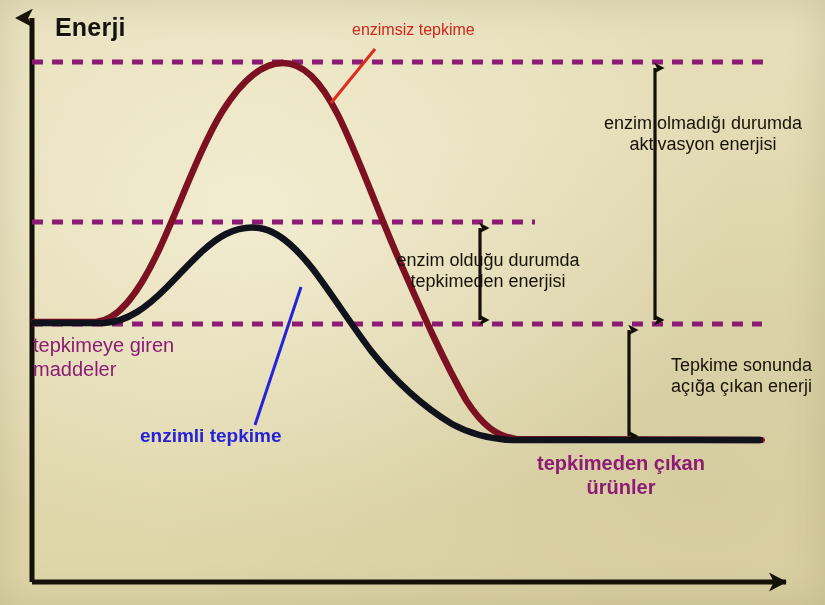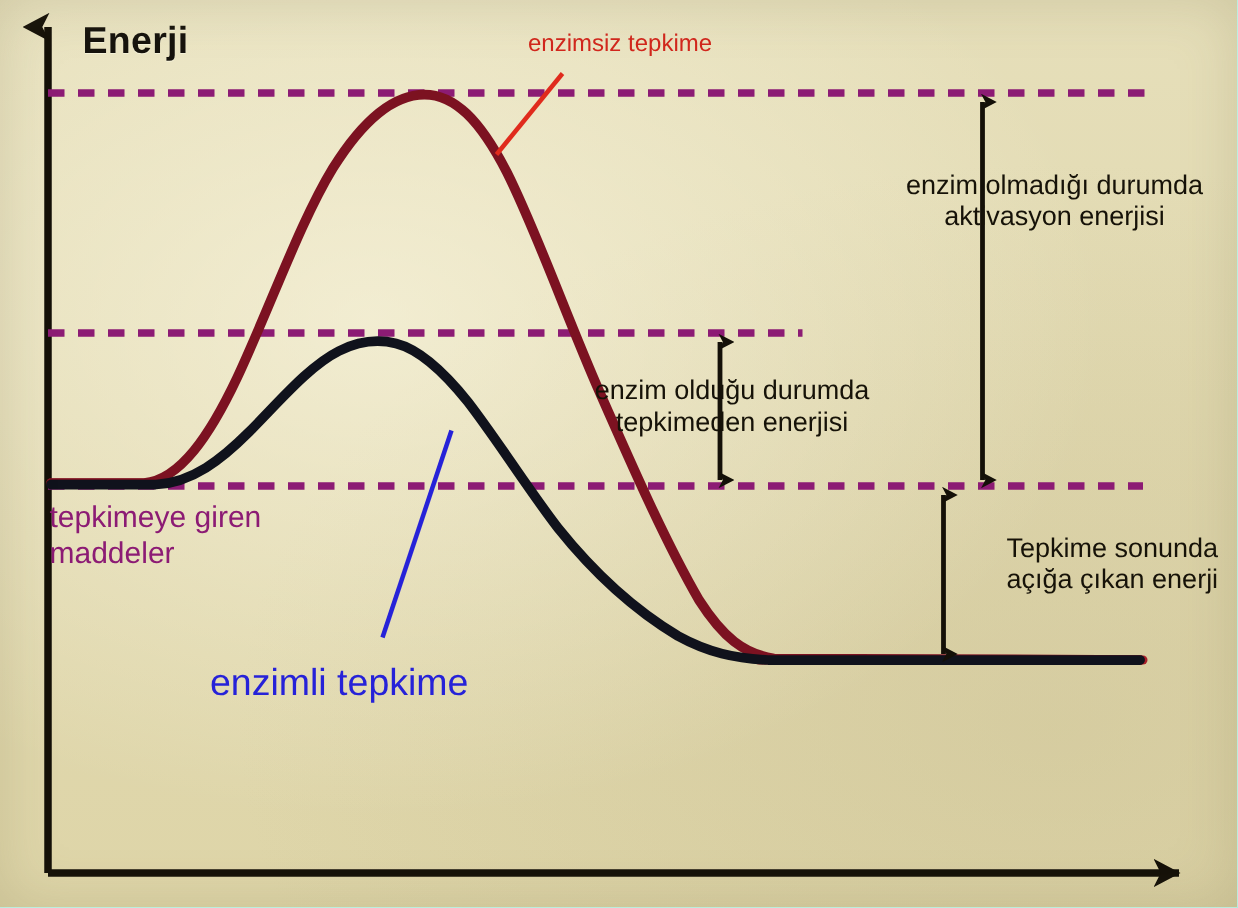--- a/index.html
+++ b/index.html
@@ -5,21 +5,21 @@
   html, body {
     margin: 0;
     padding: 0;
     background: #ffffff;
   }
   #stage {
     position: relative;
     width: 825px;
     height: 605px;
     overflow: hidden;
-    background: #5eead4;
+    background: #bef264;
     font-family: "Liberation Sans", sans-serif;
   }
   
   #paper-texture {
     position: absolute;
     inset: 0;
     background:
       radial-gradient(ellipse at 30% 35%, rgba(255,252,235,0.55) 0%, rgba(255,252,235,0) 60%),
       radial-gradient(ellipse at 85% 80%, rgba(196,185,140,0.35) 0%, rgba(196,185,140,0) 55%),
       linear-gradient(180deg, #e6dfba 0%, #e1d9b0 45%, #ded5a8 100%);
@@ -63,24 +63,24 @@
   }
   .lbl-uncat {
     left: 352px;
     top: 21px;
     font-size: 16px;
     color: #d2271d;
     font-weight: normal;
   }
   .lbl-cat {
     left: 140px;
-    top: 441px;
-    font-size: 25px;
+    top: 425px;
+    font-size: 19px;
     color: #2622d8;
-    font-weight: normal;
+    font-weight: bold;
   }
   .lbl-reactants {
     left: 33px;
     top: 334px;
     font-size: 20px;
     font-weight: normal;
     color: #8c1b74;
     text-align: left;
   }
   .lbl-products {
@@ -188,20 +188,22 @@
     </g>
   </svg>
 
   <div class="lbl lbl-axis-y">Enerji</div>
 
   <div class="lbl lbl-uncat">enzimsiz tepkime</div>
   <div class="lbl lbl-cat">enzimli tepkime</div>
 
   <div class="lbl lbl-reactants">tepkimeye giren
 maddeler</div>
+  <div class="lbl lbl-products">tepkimeden çıkan
+ürünler</div>
 
   <div class="lbl lbl-ea-none">enzim olmadığı durumda
 aktivasyon enerjisi</div>
   <div class="lbl lbl-ea-enz">enzim olduğu durumda
 tepkimeden enerjisi</div>
   <div class="lbl lbl-released">Tepkime sonunda
 açığa çıkan enerji</div>
 
   <div id="edge-shade"></div>
 </div>

